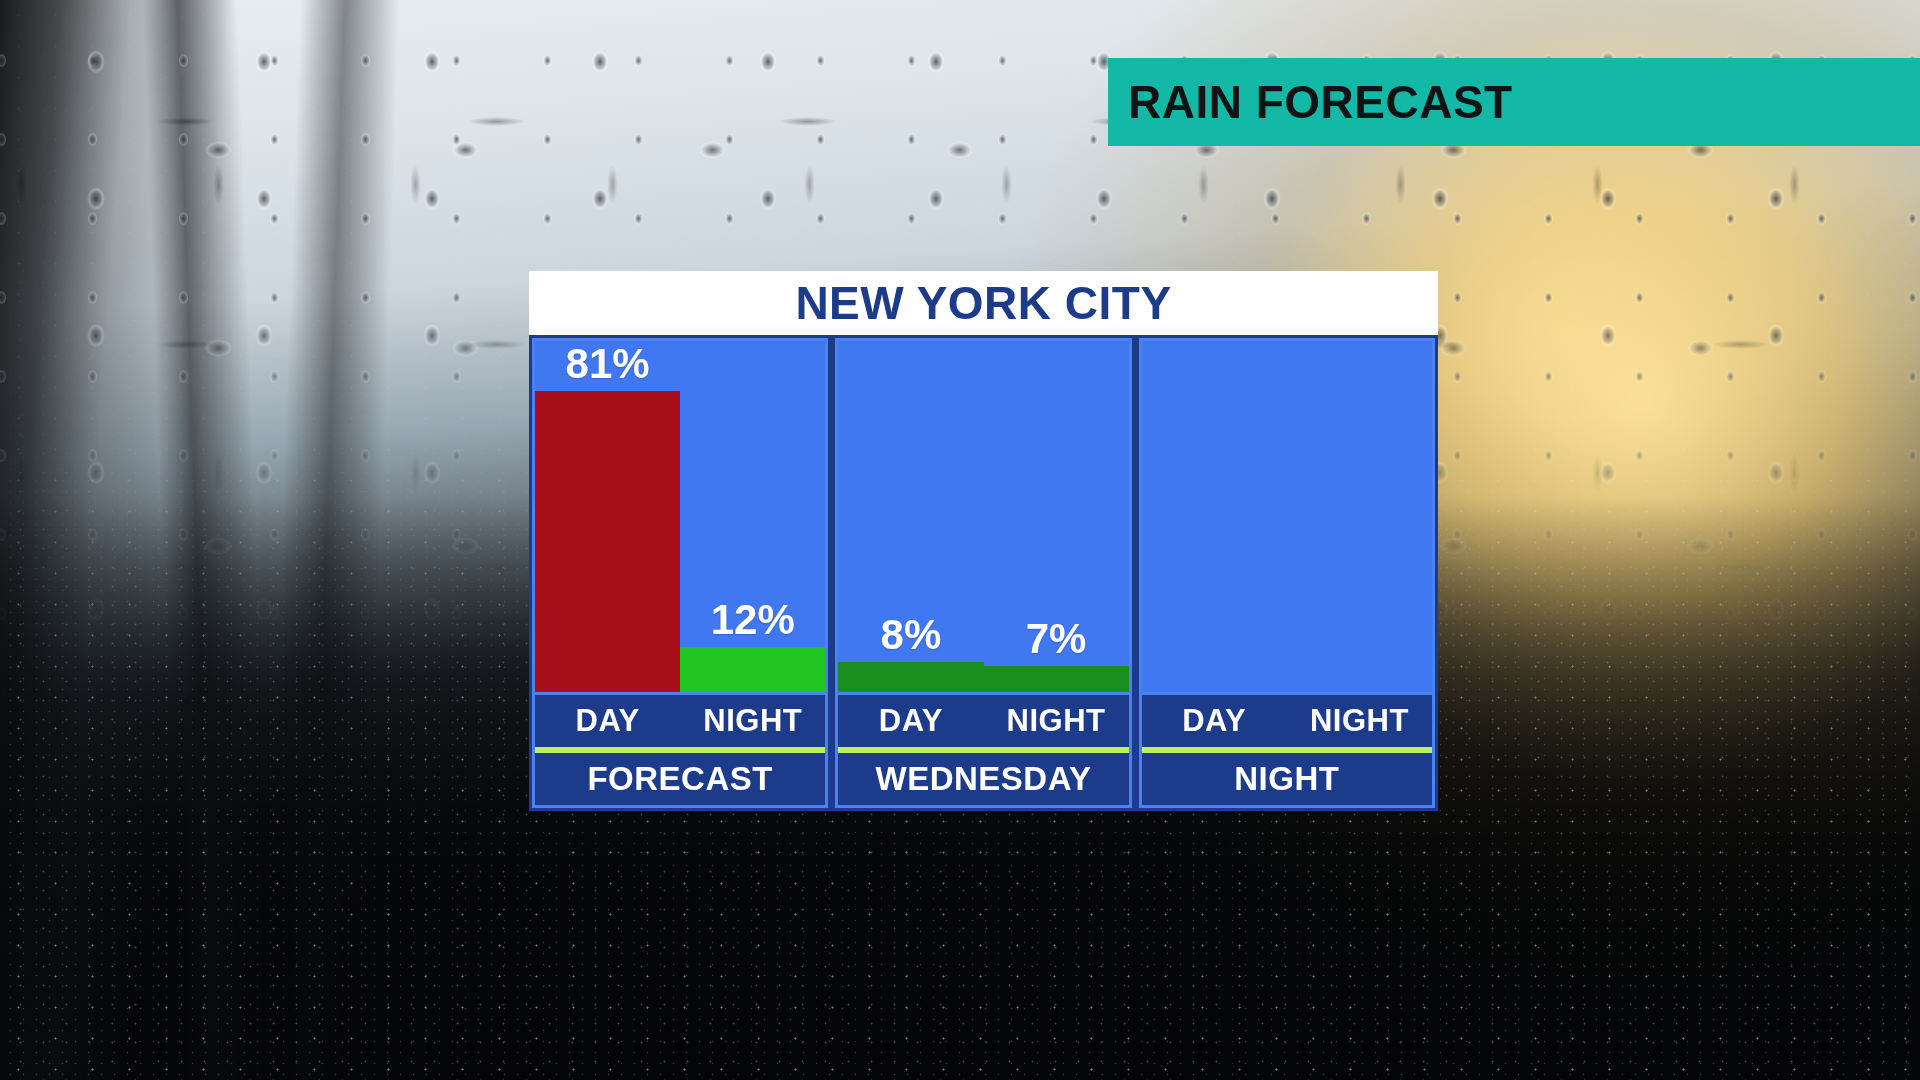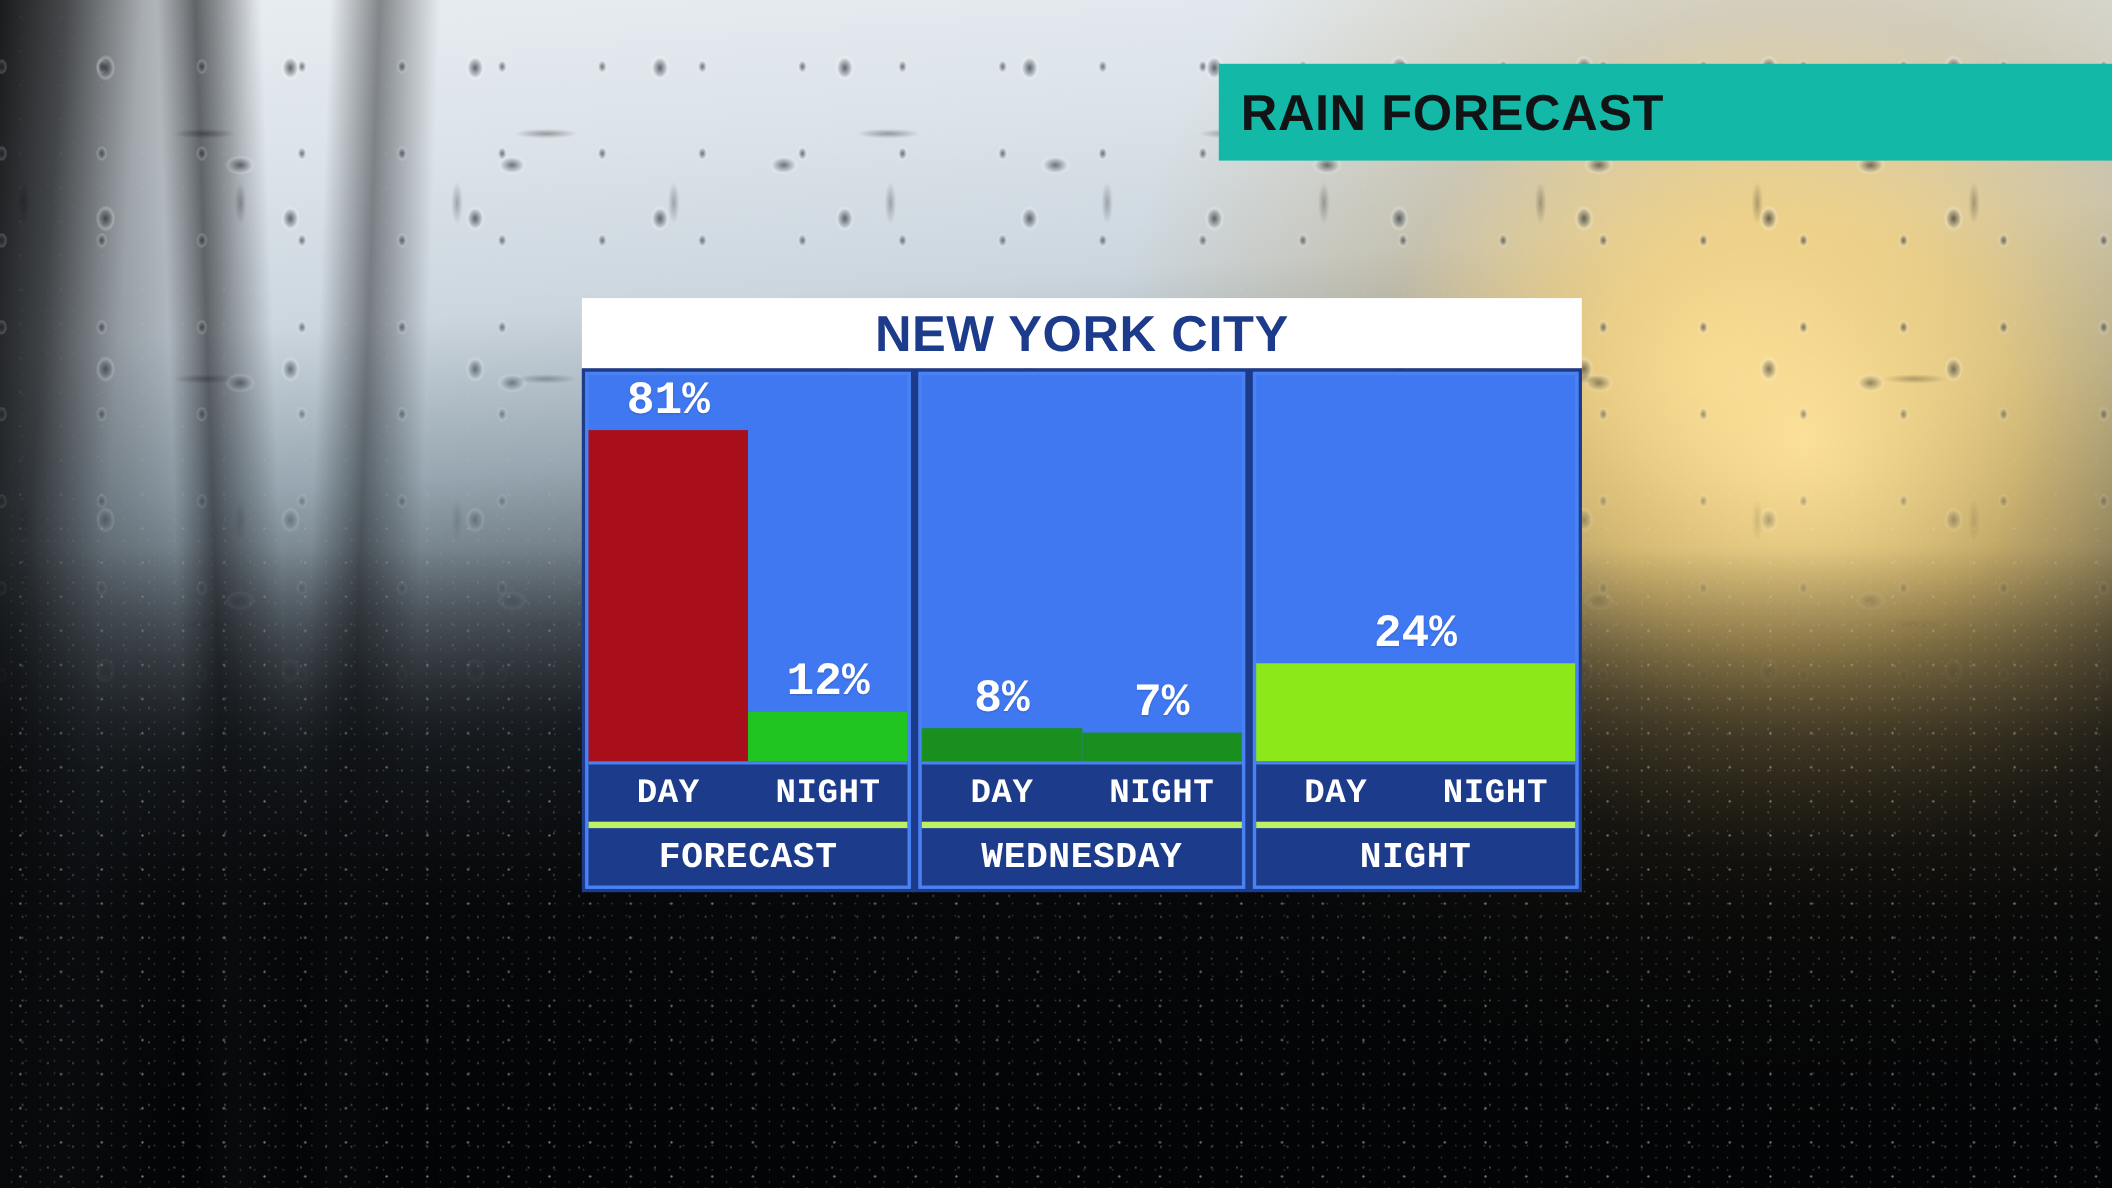--- a/index.html
+++ b/index.html
@@ -93,21 +93,20 @@
   }
 
   #panels-frame{
     height:476px;
     background:#1d3b8b;
     border:3px solid #1d3b8b;
     box-sizing:border-box;
     display:flex;
     gap:7px;
     padding:0;
-    font-family:Liberation Mono, monospace;
   }
 
   .day-panel{
     flex:1 1 0;
     border:3px solid #4a82f2;
     box-sizing:border-box;
     background:#4078f2;
     display:flex;flex-direction:column;
     position:relative;
   }
@@ -217,24 +216,20 @@
         <div class="dn-cell">DAY</div>
         <div class="dn-cell">NIGHT</div>
       </div>
       <div class="dayname-row">
         <div class="dn-text">WEDNESDAY</div>
       </div>
     </div>
 
     <div class="day-panel">
       <div class="plot">
-        <div class="bar-slot">
-          <div class="bar-value">24%</div>
-          <div class="bar-fill" style="background: rgb(141, 232, 26); height: 89.28px;"></div>
-        </div>
       </div>
       <div class="dn-row">
         <div class="dn-cell">DAY</div>
         <div class="dn-cell">NIGHT</div>
       </div>
       <div class="dayname-row">
         <div class="dn-text">NIGHT</div>
       </div>
     </div>
 

